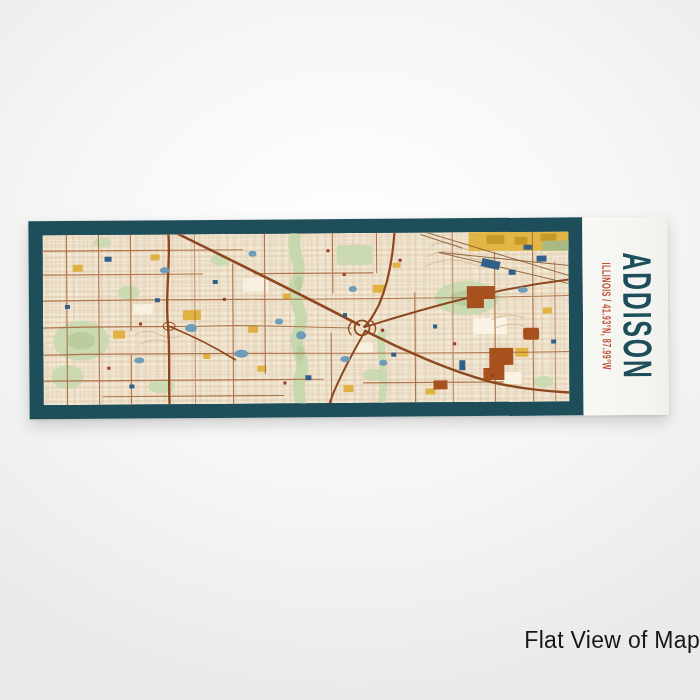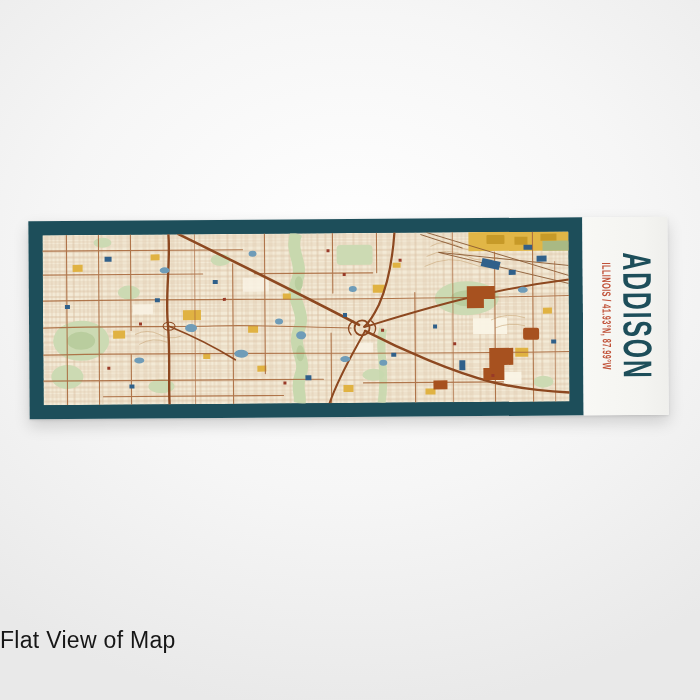--- a/index.html
+++ b/index.html
@@ -45,21 +45,21 @@
   }
   .city-subtitle{
     font-size:12px;font-weight:bold;letter-spacing:0.6px;
     color:var(--subtitle_text,#c05138);
     margin-top:5px;line-height:1;
   }
 
   
   .caption{
     position:absolute;left:0;top:627px;width:700px;
-    text-align:left;
+    text-align:right;
     font-size:23px;color:#161616;letter-spacing:0.3px;
   }
 </style>
 </head>
 <body>
 
 <div class="scene">
 
   <div class="print">
 

